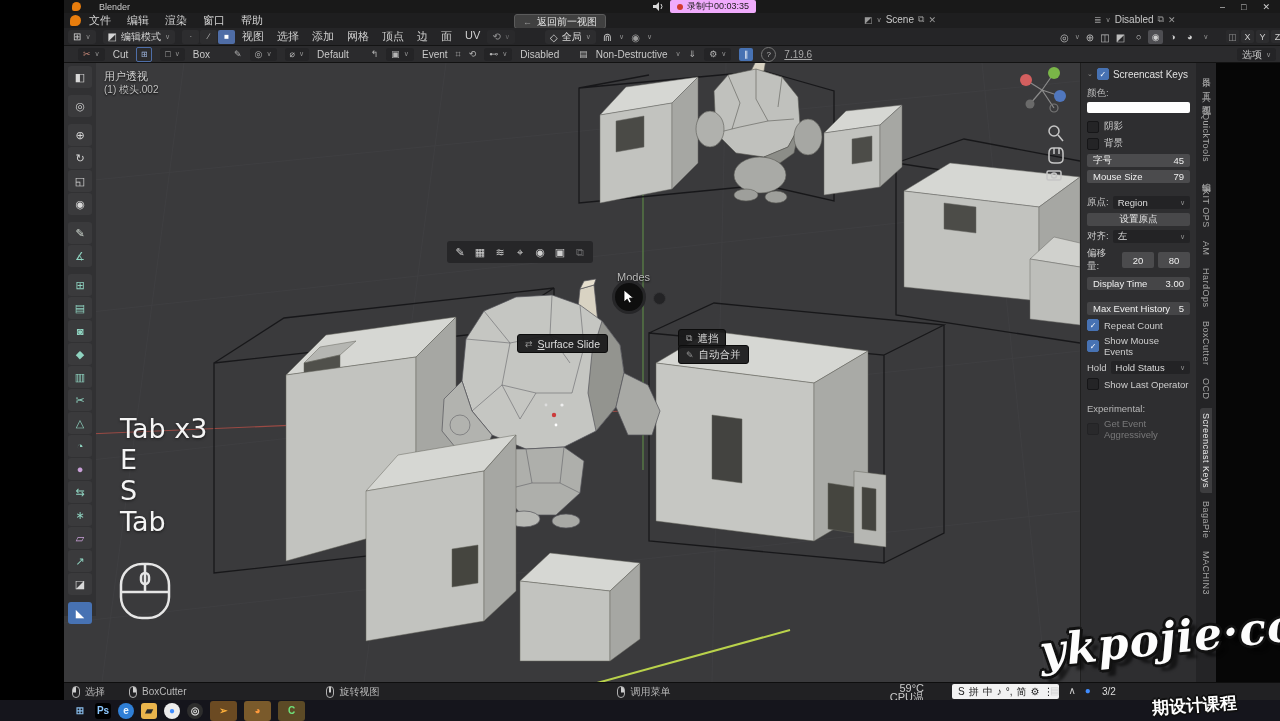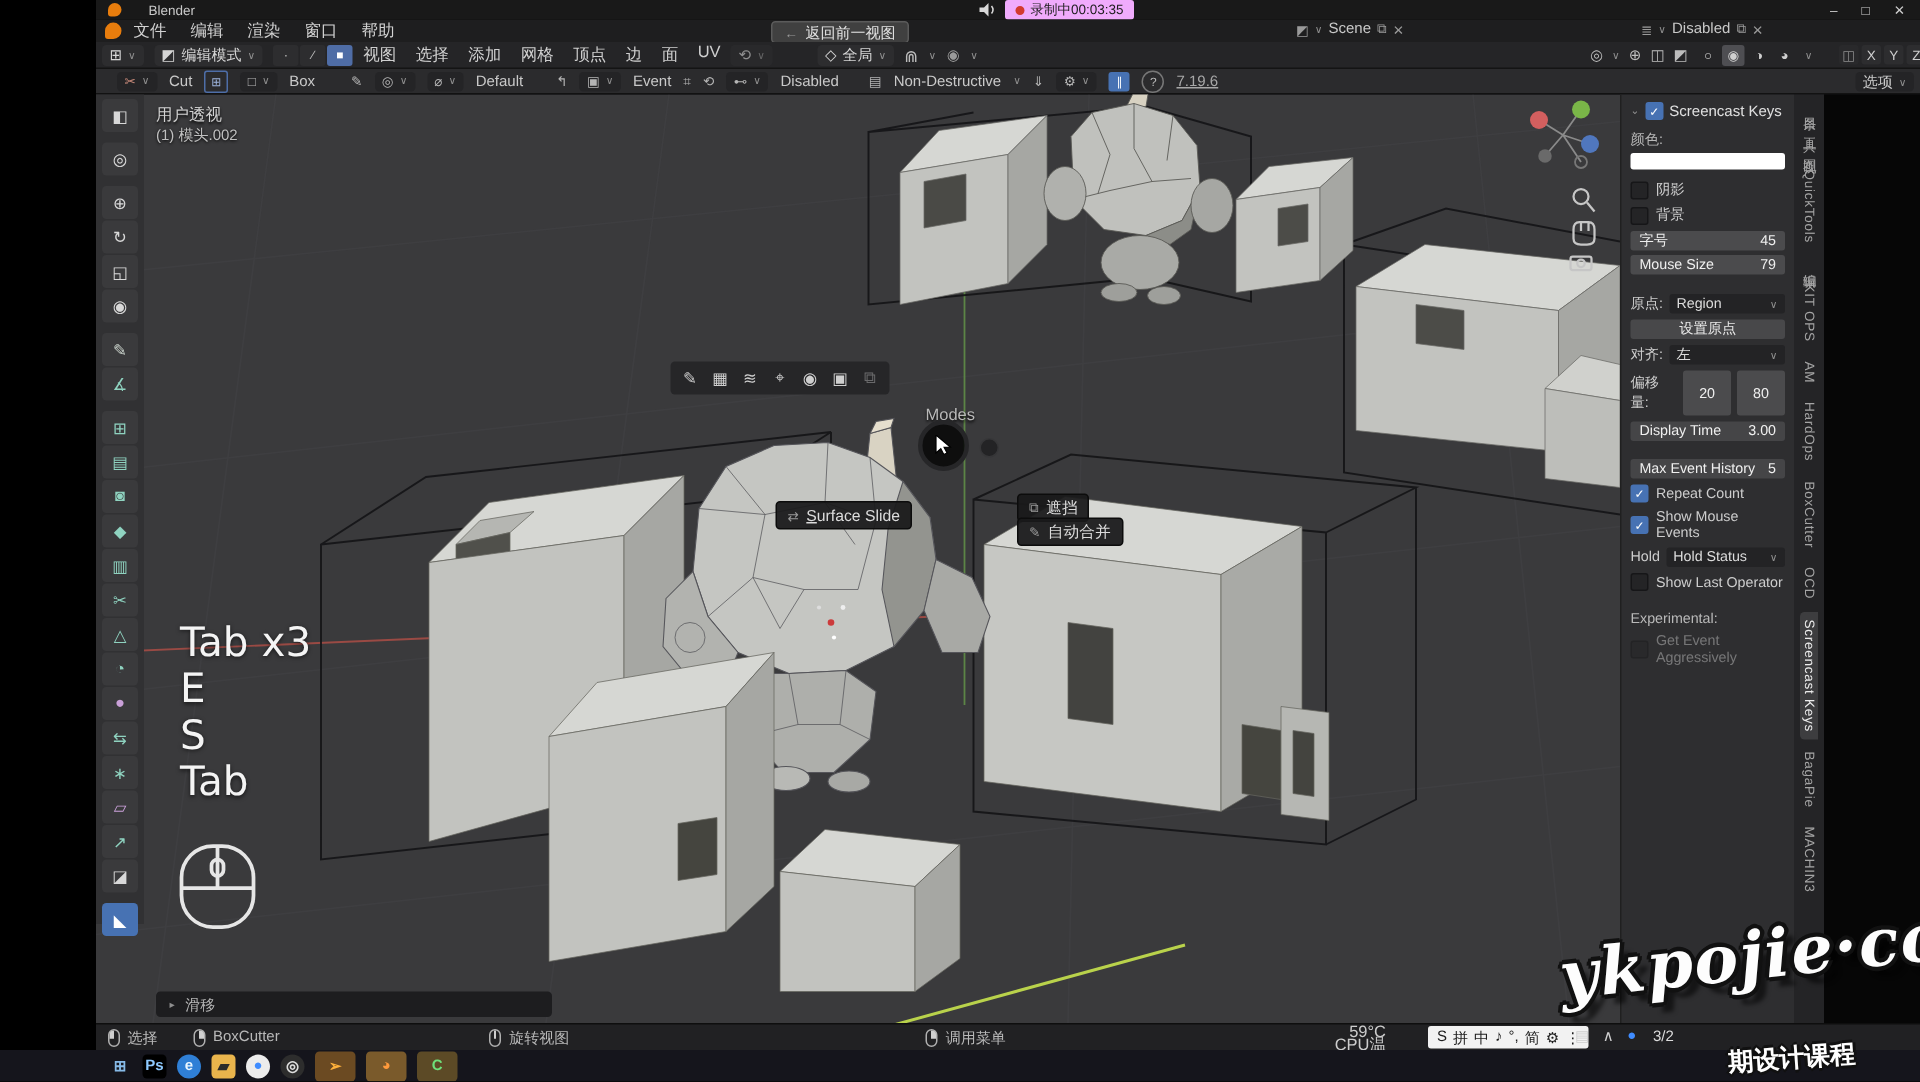--- a/index.html
+++ b/index.html
@@ -84,21 +84,21 @@
   .cb{width:10px;height:10px;background:#242426;border:1px solid #161618;border-radius:2px;display:flex;align-items:center;justify-content:center;font-size:8px;color:#fff;flex:none;}
   .cb.on{background:#4772b3;border-color:#4772b3;}
   .sb-label{color:#b9b9b9;margin:3px 0 2px;}
   .sb-swatch{height:11px;background:#ffffff;border-radius:2px;margin-bottom:7px;}
   .sb-checkrow{display:flex;align-items:center;gap:5px;margin:4px 0;}
   .sb-slider{height:13px;background:#4b4b4d;border-radius:2px;display:flex;align-items:center;justify-content:space-between;padding:0 6px;margin:3px 0;color:#efefef;}
   .sb-slider.alt{background:#454547;}
   .sb-row{display:flex;align-items:center;gap:4px;margin:4px 0;}
   .sb-drop{flex:1;height:13px;background:#232325;border-radius:2px;display:flex;align-items:center;justify-content:space-between;padding:0 5px;color:#dcdcdc;}
   .sb-btn{height:13px;background:#48484a;border-radius:2px;display:flex;align-items:center;justify-content:center;margin:3px 0;color:#e8e8e8;}
-  .sb-num{width:32px;height:30px;background:#4b4b4d;border-radius:2px;display:flex;align-items:center;justify-content:center;color:#efefef;}
+  .sb-num{width:32px;height:16px;background:#4b4b4d;border-radius:2px;display:flex;align-items:center;justify-content:center;color:#efefef;}
   .dim45{opacity:.45;}
   .sb-sp{height:6px;}
 
   
   .vtabs{left:1196px;top:63px;width:20px;height:619px;background:#242426;display:flex;flex-direction:column;align-items:center;padding-top:3px;box-sizing:border-box;gap:3px;}
   .vtab{writing-mode:vertical-rl;font-size:9px;color:#a5a5a5;padding:5px 1px;letter-spacing:.5px;flex:none;}
   .vtab.on{background:#3d3d3f;color:#ececec;border-radius:3px 0 0 3px;}
   .blackstrip{left:1216px;top:63px;width:64px;height:619px;background:#060606;}
 
   
@@ -552,24 +552,20 @@
   <div class="abs mouse-ovl">
     <svg width="56" height="62">
         <g stroke="#e6e6e6" stroke-width="2.5" fill="none">
           <rect x="3" y="3" width="48" height="54" rx="21"></rect>
           <path d="M27,3 L27,31 M3,31 L51,31"></path>
           <rect x="23" y="12" width="8" height="11" rx="4"></rect>
         </g>
       </svg>
   </div>
 
-  <div class="abs oppanel">
-    <span class="dd">▸</span>
-    <span>滑移</span>
-  </div>
 
   <div class="abs sidebar">
     <div class="sb-head">
       <span class="dd">⌄</span>
       <span class="cb on">✓</span>
       <span>Screencast Keys</span>
     </div>
     <div class="sb-label">颜色:</div>
     <div class="sb-swatch"></div>
     <div class="sb-checkrow">

